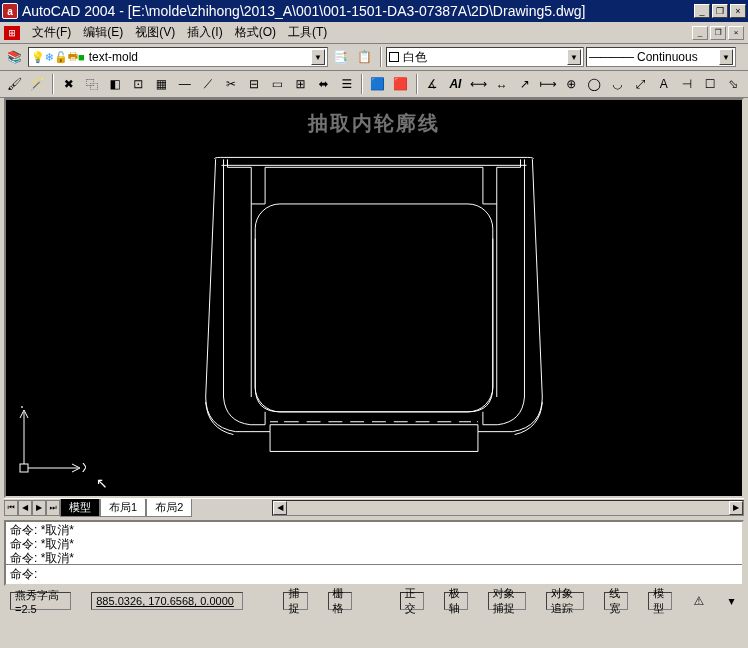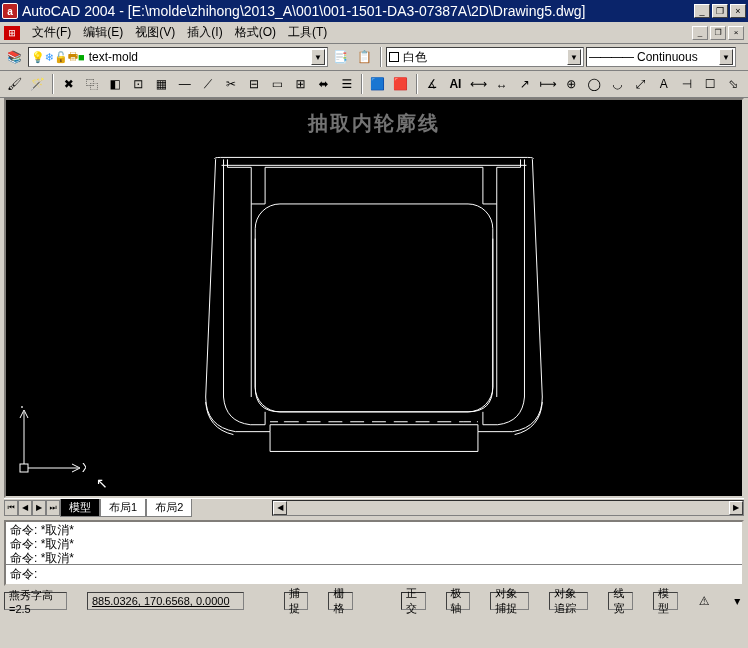--- a/index.html
+++ b/index.html
@@ -32,21 +32,21 @@
 .tabbar { height:18px; background:#d4d0c8; margin:0 4px; display:flex; align-items:center; border-top:1px solid #fff; }
 .tabbar .navbtn { width:14px; height:16px; background:#d4d0c8; border:1px solid #808080; display:flex; align-items:center; justify-content:center; font-size:8px; }
 .tabbar .tab { padding:1px 8px; background:#ffffff; border:1px solid #808080; border-top:none; font-size:11px; }
 .tabbar .tab.active { background:#000; color:#fff; }
 .tabbar .scrollarea { flex:1; height:16px; background:#d4d0c8; border:1px inset #808080; margin-left:80px; display:flex; }
 .tabbar .scrollbtn { width:14px; height:14px; background:#d4d0c8; border:1px solid #fff; border-right-color:#404040; border-bottom-color:#404040; display:flex; align-items:center; justify-content:center; font-size:8px;}
 .cmdwindow { margin:4px; border:2px inset #d4d0c8; background:#fff; height:66px; display:flex; flex-direction:column; font-family:"SimSun",monospace; font-size:12px; }
 .cmdhist { flex:1; padding:1px 4px; overflow:hidden; line-height:14px; }
 .cmdline { border-top:1px solid #808080; padding:1px 4px; display:flex; }
 .cmdline input { border:none; outline:none; flex:1; font-family:inherit; font-size:12px; background:transparent; }
-.statusbar { height:22px; background:#d4d0c8; display:flex; align-items:center; padding:0 4px; gap:20px; }
+.statusbar { height:22px; background:#d4d0c8; display:flex; align-items:center; padding:0 10px; gap:20px; }
 .statusbar .cell { border:1px solid #808080; border-top-color:#404040; border-left-color:#404040; height:18px; padding:1px 4px; background:#d4d0c8; display:flex; align-items:center; font-size:11px; }
 .statusbar .coord { width:232px;text-decoration:underline; }
 .statusbar .spacer { flex:1; }
 .statusbar .toggle { width:auto; padding:1px 4px; cursor:default; }
 .statusbar .toggle.on { border:1px inset #808080;margin-left:28px; }
 .statusbar .endicon { width:20px; display:flex; align-items:center; justify-content:center;}
 .layer-icons { display:flex; gap:0px; align-items:center; margin-right:4px;}
 .layer-icons span { font-size:11px; }
 </style>
 </head>
@@ -119,21 +119,21 @@
   <div class="tbtn">⊟</div>
   <div class="tbtn">▭</div>
   <div class="tbtn">⊞</div>
   <div class="tbtn">⬌</div>
   <div class="tbtn">☰</div>
   <div class="tsep"></div>
   <div class="tbtn">🟦</div>
   <div class="tbtn">🟥</div>
   <div class="tsep"></div>
   <div class="tbtn">∡</div>
-  <div class="tbtn" style="font-weight:bold;">AI</div>
+  <div class="tbtn" style="font-style:italic;font-weight:bold;">AI</div>
   <div class="tbtn">⟷</div>
   <div class="tbtn">↔</div>
   <div class="tbtn">↗</div>
   <div class="tbtn">⟼</div>
   <div class="tbtn">⊕</div>
   <div class="tbtn">◯</div>
   <div class="tbtn">◡</div>
   <div class="tbtn">⤢</div>
   <div class="tbtn">A</div>
   <div class="tbtn">⊣</div>

